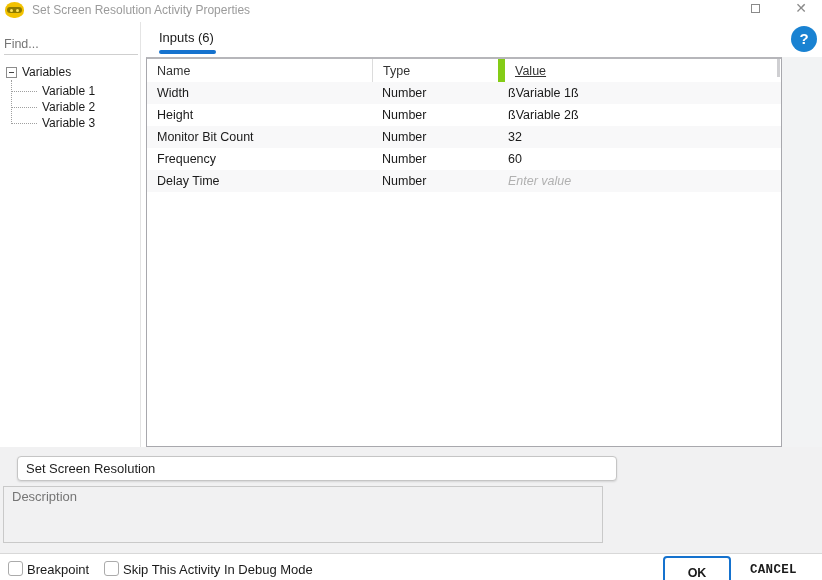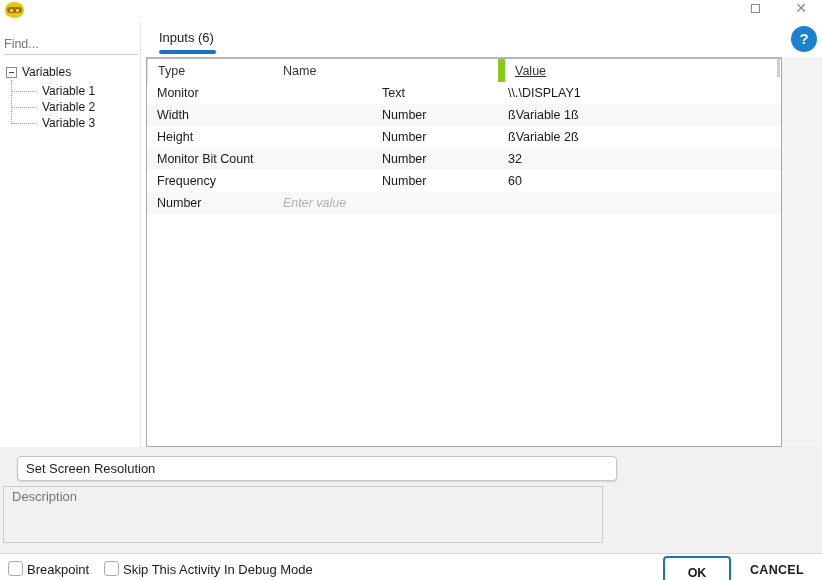--- a/index.html
+++ b/index.html
@@ -76,31 +76,32 @@
   .chk { position:absolute; top:561px; width:15px; height:15px; background:#ffffff;
     border:1px solid #ababab; border-radius:3px; }
   .chk1 { left:8px; } .chk2 { left:104px; }
   .chk-label { position:absolute; top:562px; font-size:13px; color:#1a1a1a; }
   .lbl1 { left:27px; } .lbl2 { left:123px; }
   .ok-btn { position:absolute; left:663px; top:556px; width:68px; height:30px;
     background:#ffffff; border:2px solid #1572ce; border-radius:4px;
     font-size:12.5px; font-weight:bold; color:#1a1a1a; font-family:inherit;
     text-align:center; padding-top:8px; cursor:pointer; }
   .cancel-btn { position:absolute; left:750px; top:563px; font-size:12.5px;
-    font-weight:bold; color:#1a1a1a; letter-spacing:0.3px; cursor:pointer; }
+    font-weight:bold; color:#1a1a1a; letter-spacing:0.3px; cursor:pointer;font-family:Liberation Mono, monospace; }
 </style>
 </head>
 <body>
 
 <div class="abs titlebar">
   <div class="robot">
     <div class="band"></div>
       <div class="eye l"></div>
       <div class="eye r"></div>
   </div>
+  <div class="abs title-text">Set Screen Resolution Activity Properties</div>
   <div class="abs max-btn"><span class="max-box"></span></div>
   <div class="abs close-btn">✕</div>
 </div>
 
 <div class="abs sidebar">
   <input class="find" placeholder="Find..." style="">
   <div class="tree">
     <div class="tree-vline"></div>
     <div class="tree-root">
       <span class="exp-box"></span>
@@ -114,30 +115,25 @@
 
 <div class="abs tab">Inputs (6)</div>
 <div class="abs tab-underline"></div>
 <div class="abs help">?</div>
 
 <div class="abs gray-right"></div>
 <div class="abs gray-bottom"></div>
 
 <div class="abs grid">
   <div class="grid-header">
+    <div class="hc hc-name">Name</div>
     <div class="hc hc-type">Type</div>
-    <div class="hc hc-name">Name</div>
     <div class="hc hc-value">Value</div>
   </div>
 
-  <div class="grid-row">
-    <div class="c c-name">Monitor</div>
-    <div class="c c-type">Text</div>
-    <div class="c c-value">\\.\DISPLAY1</div>
-  </div>
   <div class="grid-row alt">
     <div class="c c-name">Width</div>
     <div class="c c-type">Number</div>
     <div class="c c-value">ßVariable 1ß</div>
   </div>
   <div class="grid-row">
     <div class="c c-name">Height</div>
     <div class="c c-type">Number</div>
     <div class="c c-value">ßVariable 2ß</div>
   </div>
@@ -145,20 +141,21 @@
     <div class="c c-name">Monitor Bit Count</div>
     <div class="c c-type">Number</div>
     <div class="c c-value">32</div>
   </div>
   <div class="grid-row">
     <div class="c c-name">Frequency</div>
     <div class="c c-type">Number</div>
     <div class="c c-value">60</div>
   </div>
   <div class="grid-row alt">
+    <div class="c c-name">Delay Time</div>
     <div class="c c-type">Number</div>
     <div class="c c-value placeholder-cell">Enter value</div>
   </div>
 </div>
 <div class="abs vscroll-thumb"></div>
 
 <input class="name-input" value="Set Screen Resolution" style="">
 <textarea class="desc-box" placeholder="Description" style=""></textarea>
 
 <div class="abs footer-strip"></div>

